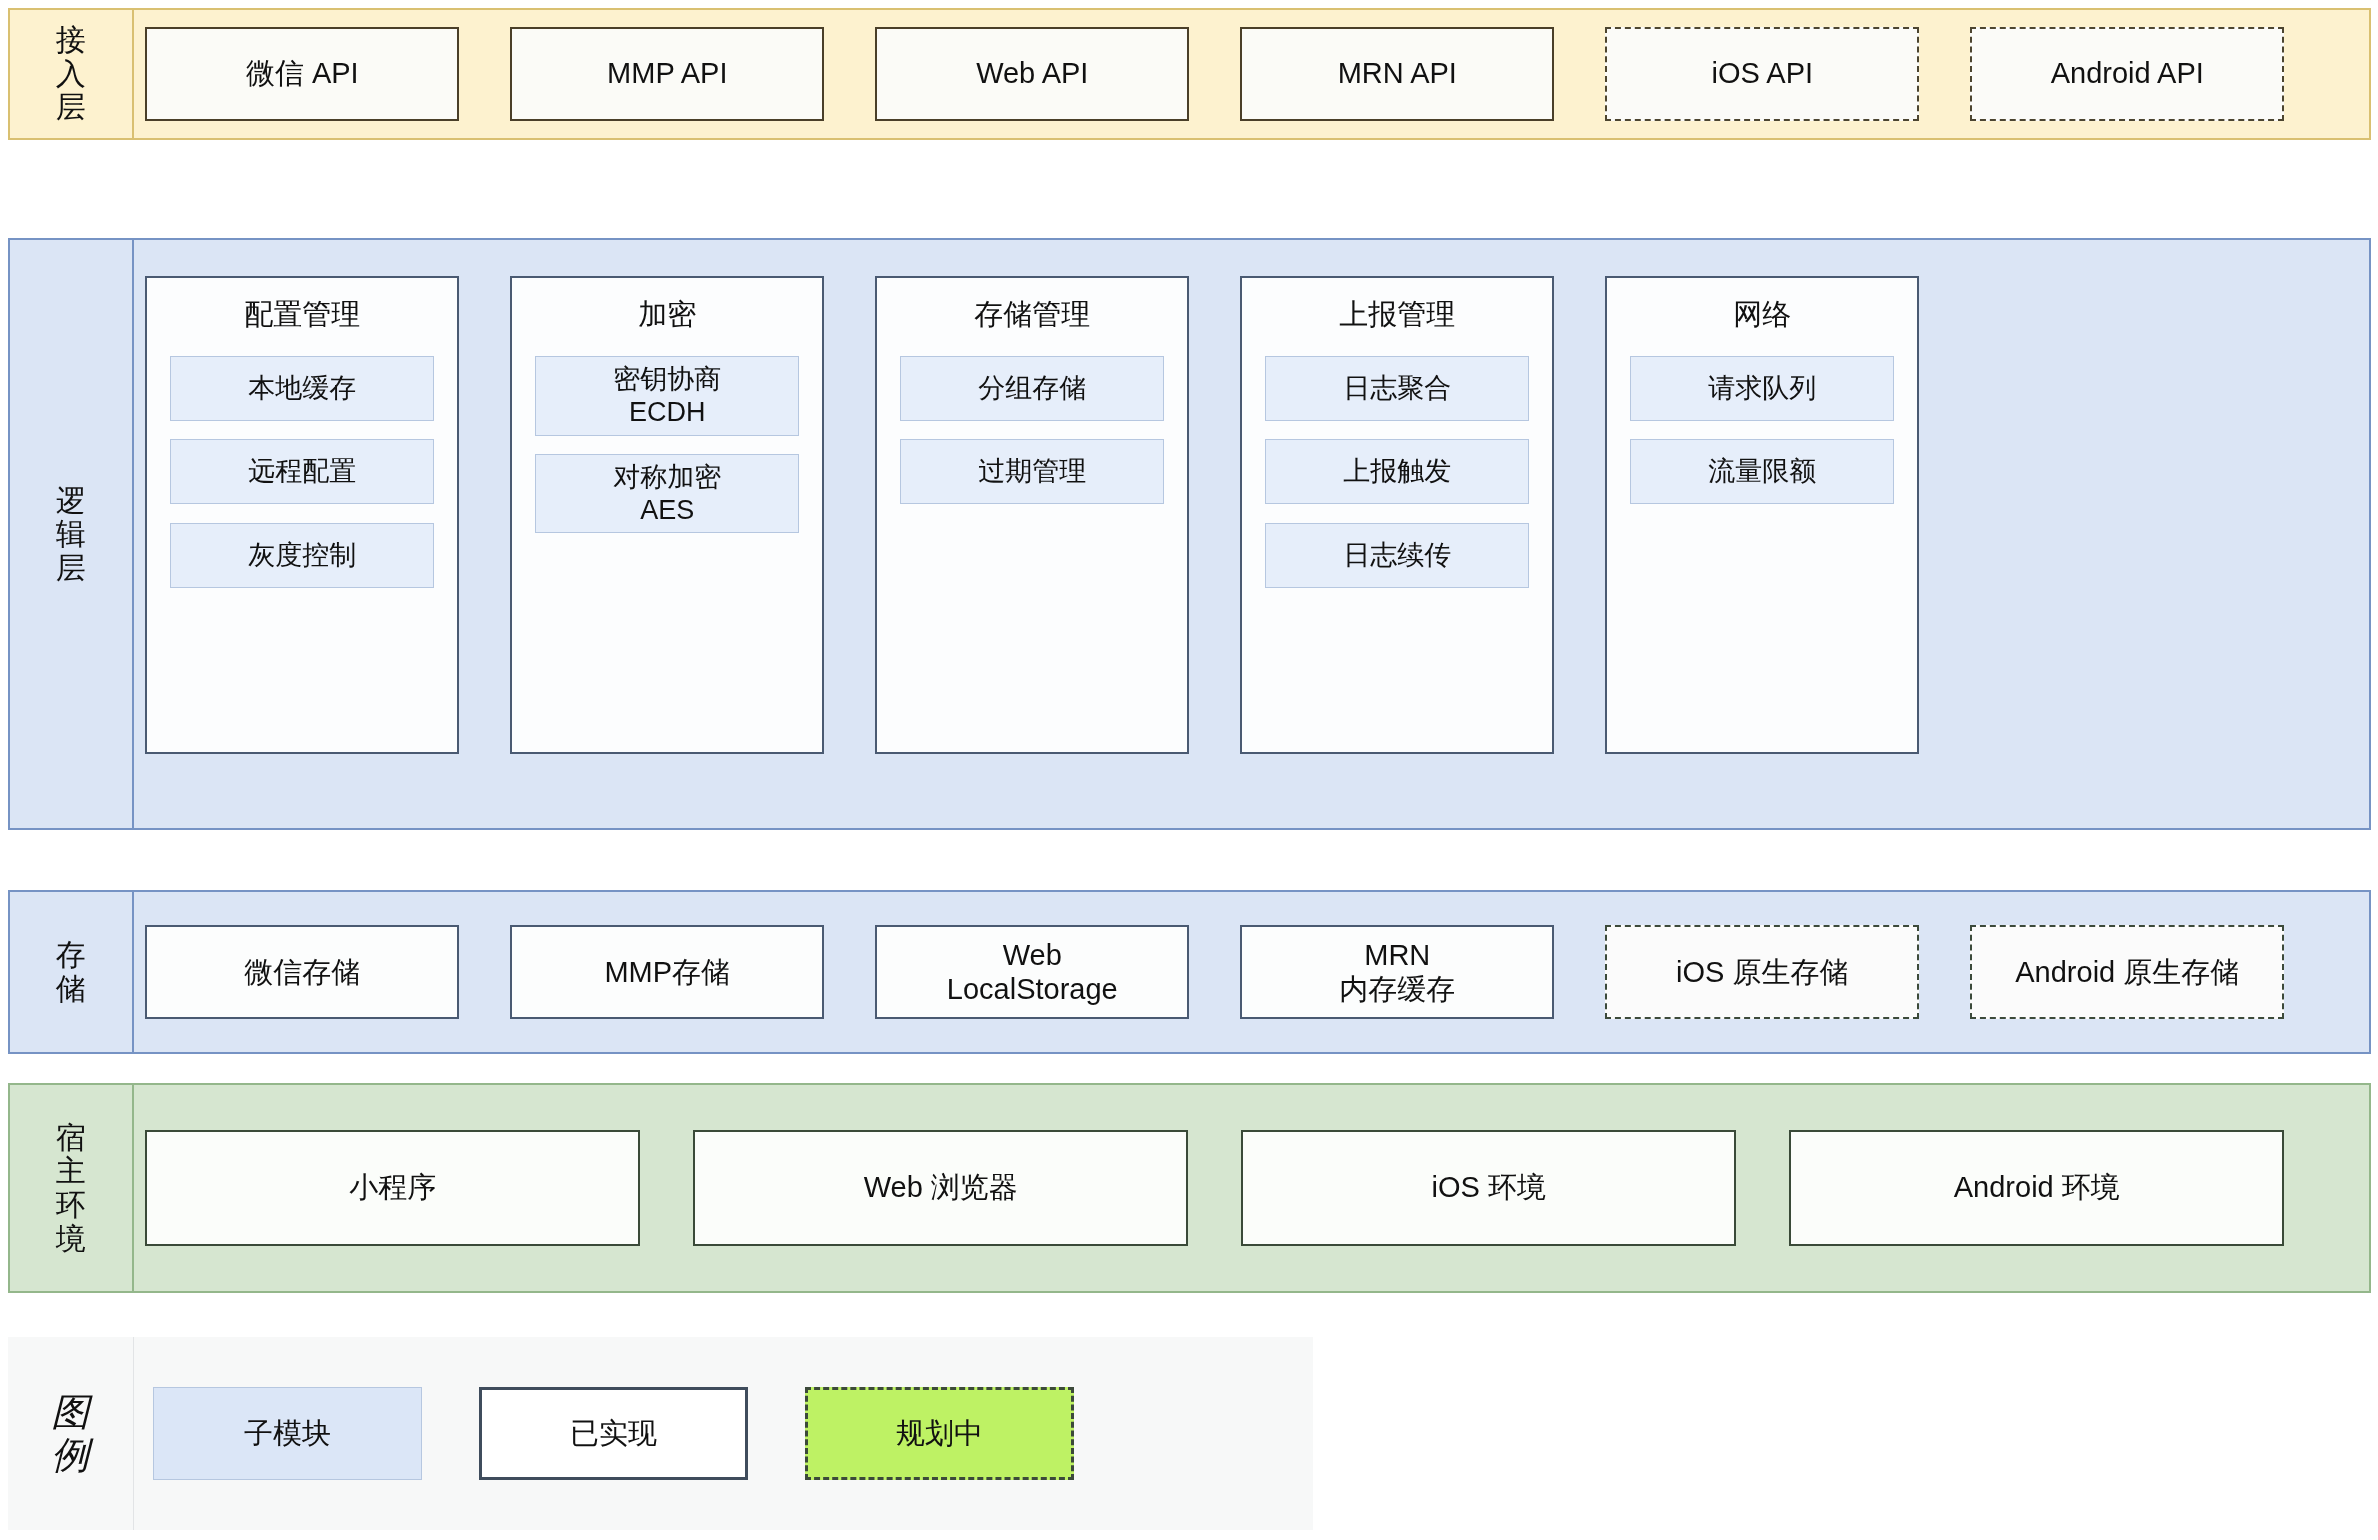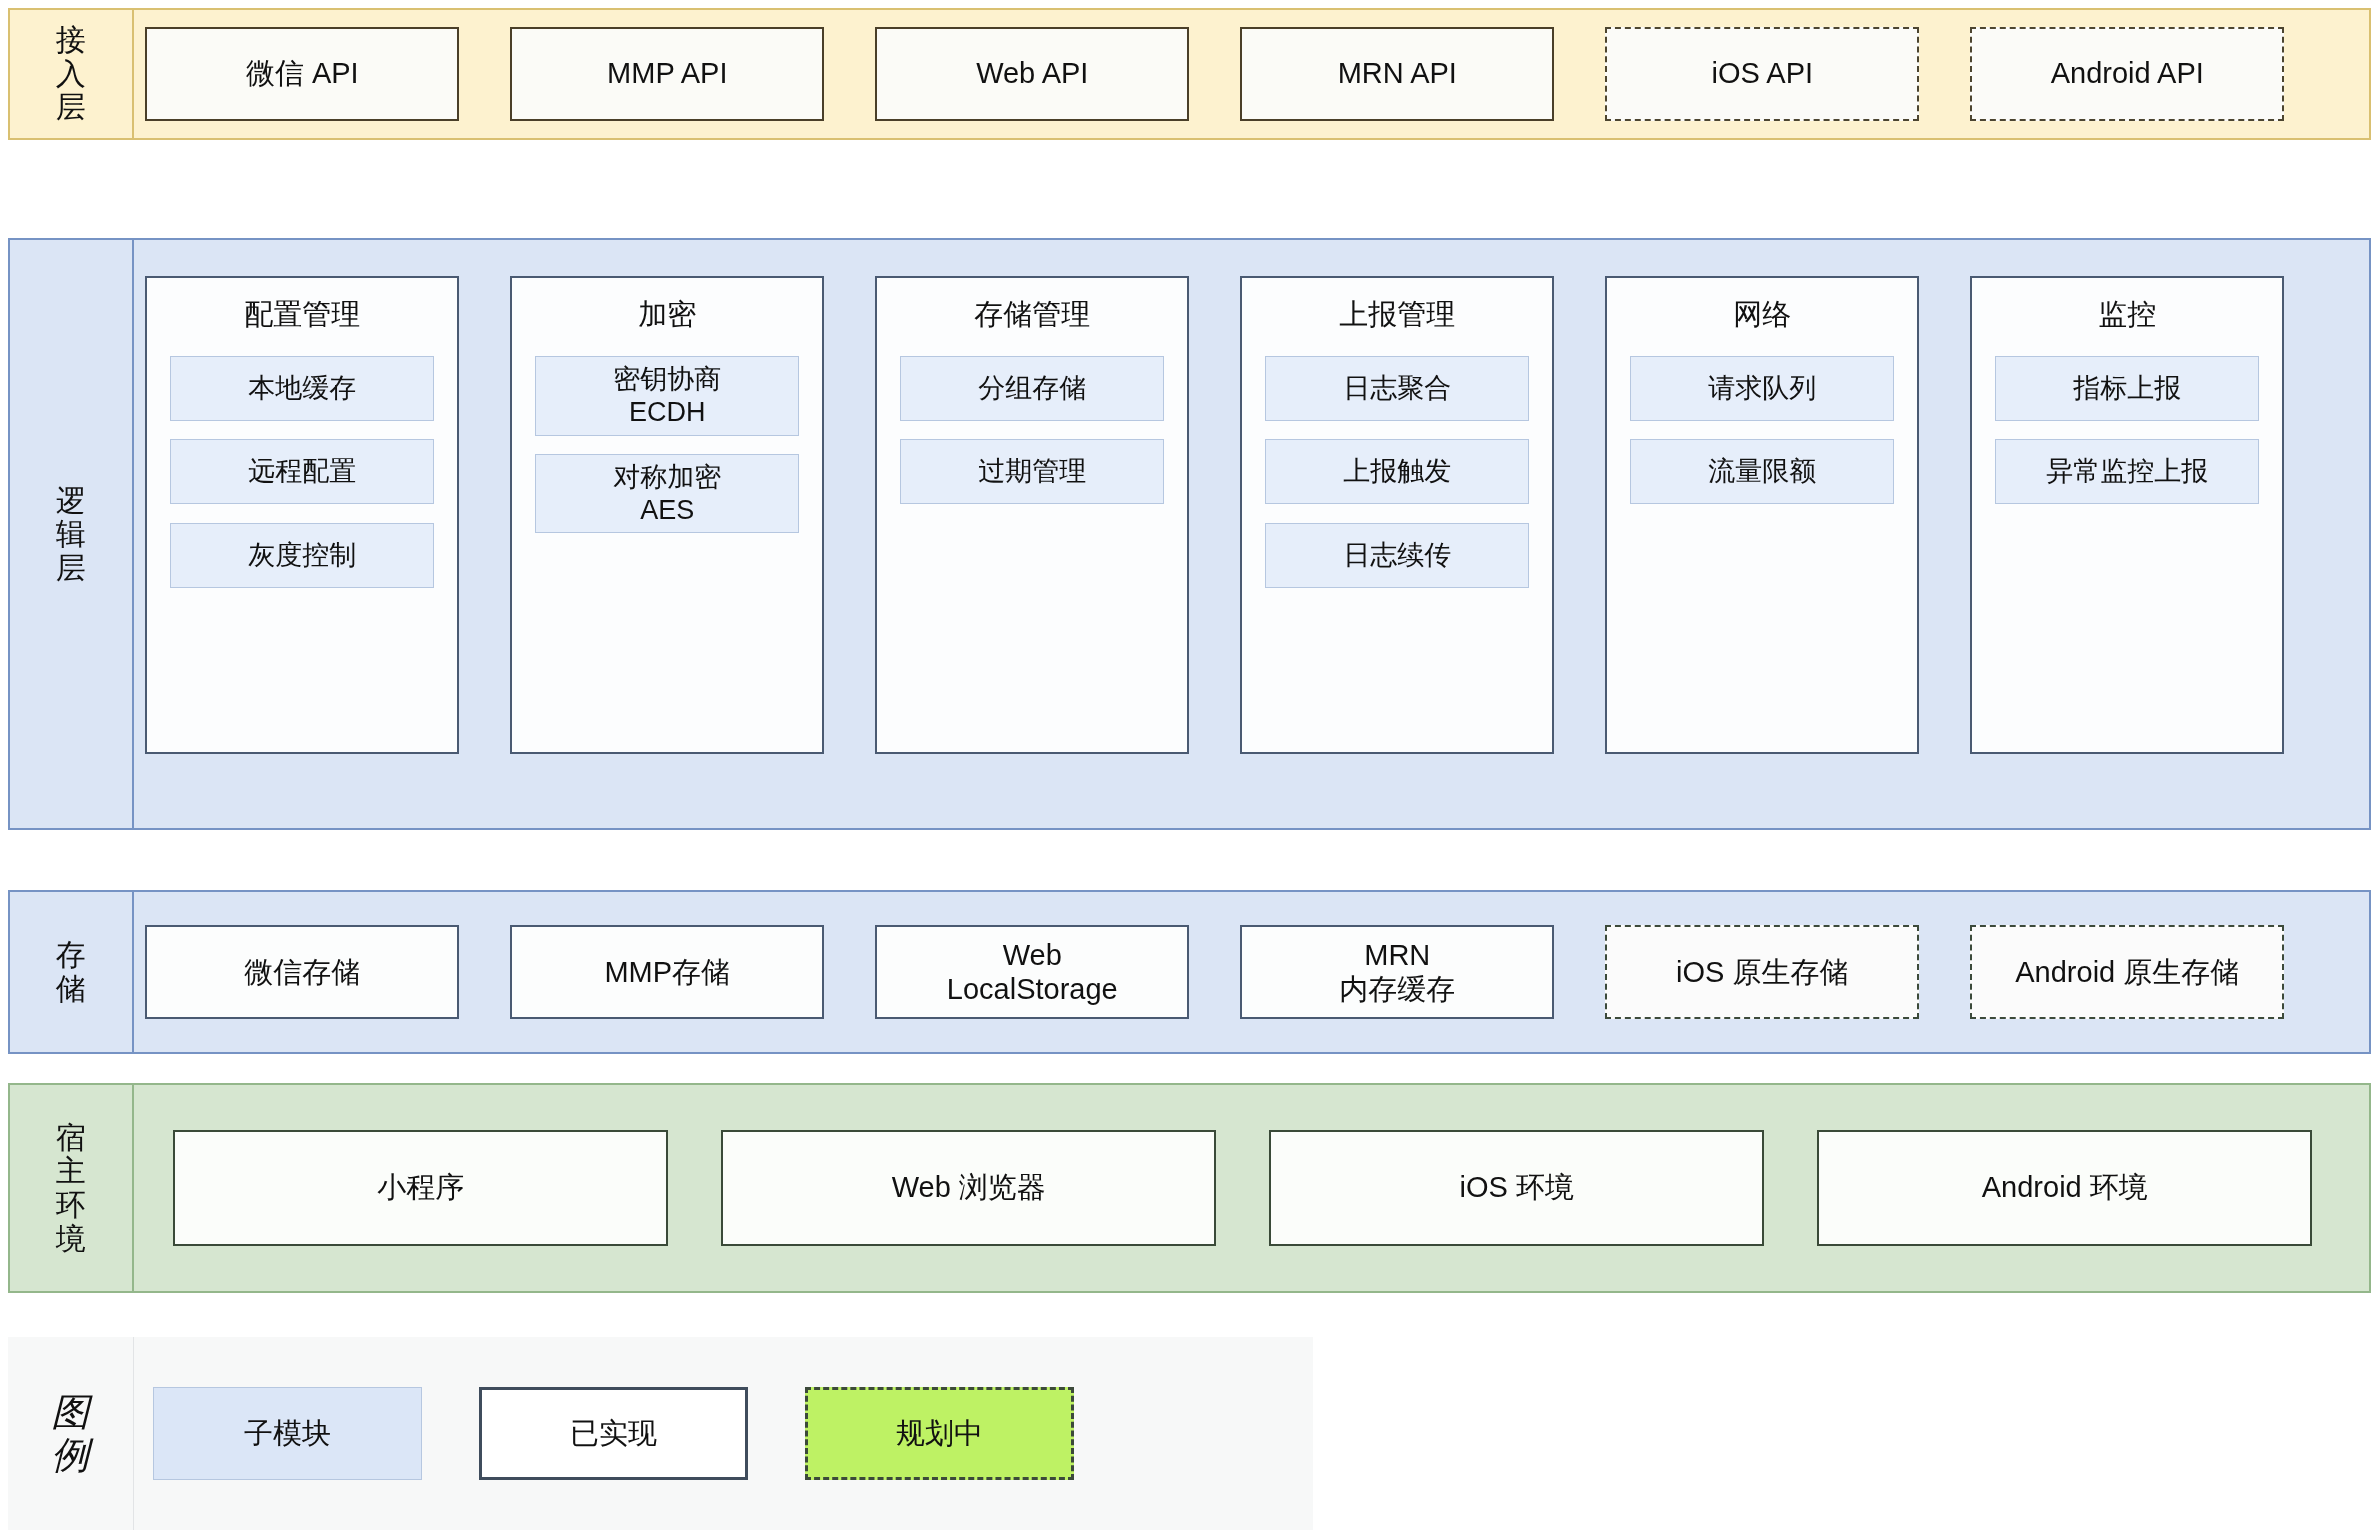--- a/index.html
+++ b/index.html
@@ -178,21 +178,20 @@
   }
 
   
   #host-layer {
     left: 7.7px;
     top: 1083px;
     width: 2363px;
     height: 210px;
     border: 2.9px solid #94b78b;
     background: #d6e6d0;
-    gap: 28px;
   }
   #host-layer .band-label { border-right-color: #94b78b; }
   #host-layer .band-body { padding: 0 11.6px; }
   .host-box {
     box-sizing: border-box;
     width: 495px;
     height: 116px;
     margin-right: 53px;
     background: #fbfdfa;
     border: 2.9px solid #3a4a38;
@@ -336,29 +335,20 @@
       <div class="module module-h-short">
         <div class="module-title">网络</div>
         <div class="submodule">
           <span>请求队列</span>
         </div>
         <div class="submodule">
           <span>流量限额</span>
         </div>
       </div>
 
-      <div class="module module-h-short">
-        <div class="module-title">监控</div>
-        <div class="submodule">
-          <span>指标上报</span>
-        </div>
-        <div class="submodule">
-          <span>异常监控上报</span>
-        </div>
-      </div>
 
     </div>
   </div>
 
   <div class="band" id="storage-layer">
     <div class="band-label">
       <span class="vtext">存储</span>
     </div>
     <div class="band-body">
       <div class="store-box">

